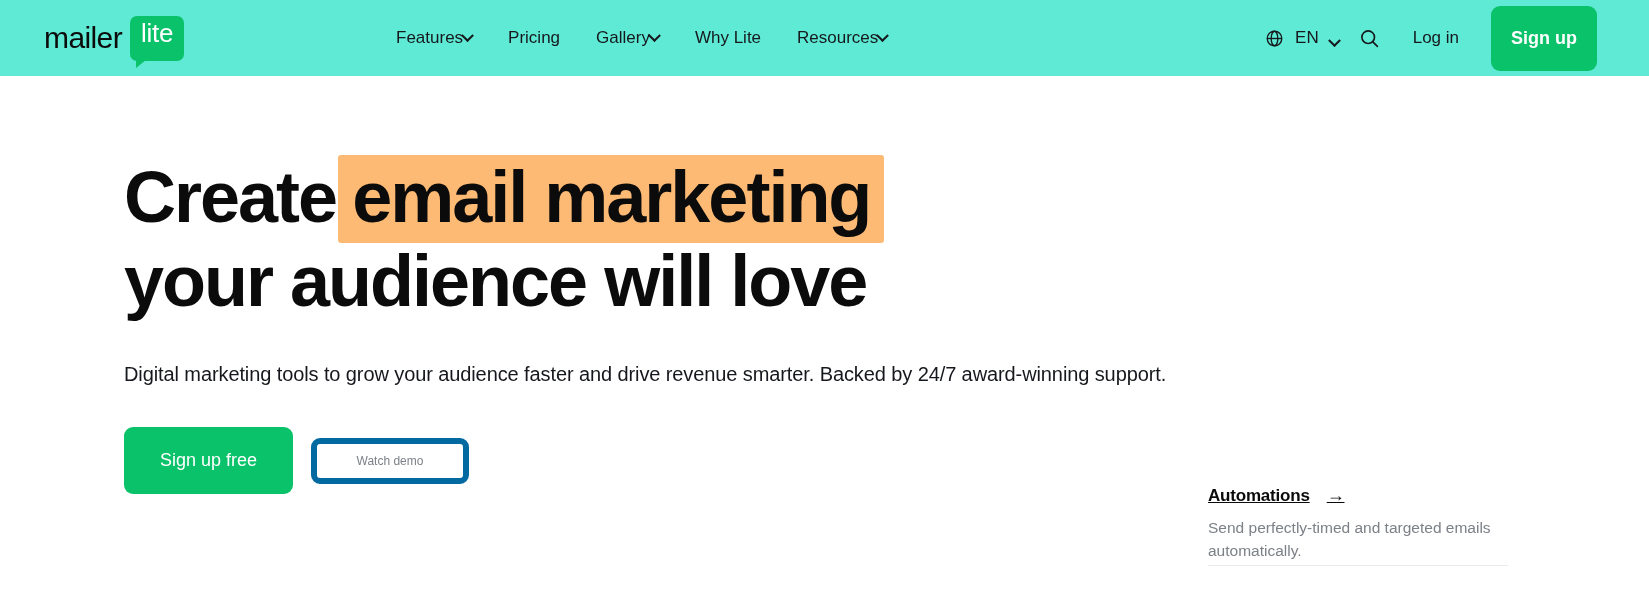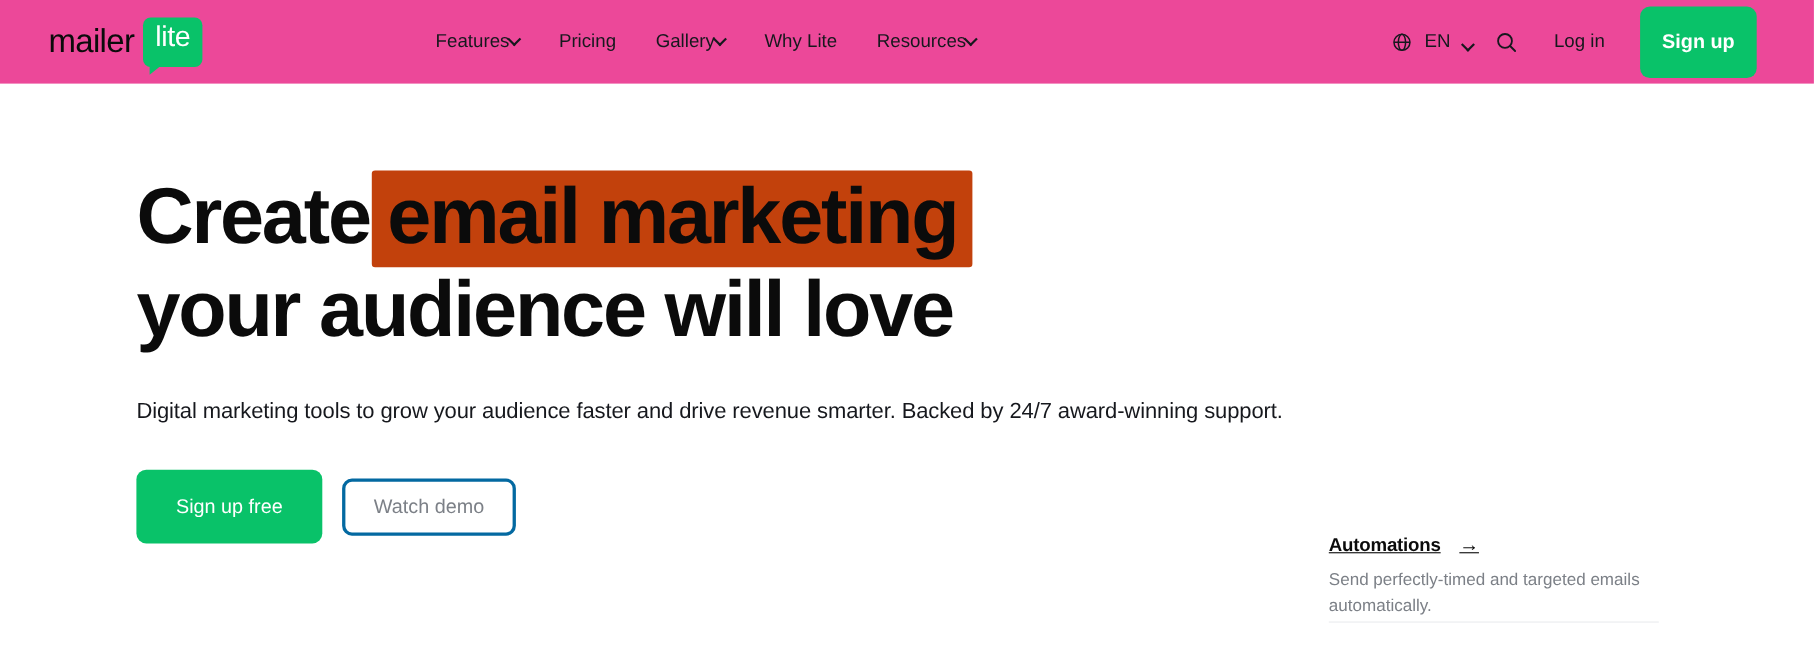--- a/index.html
+++ b/index.html
@@ -21,21 +21,21 @@
   }
 
   
   .header {
     position: absolute;
     top: 0; left: 0;
     width: 1649px;
     height: 76px;
     display: flex;
     align-items: center;
-    background: #ec4899;
+    background: #5eead4;
   }
 
   .logo {
     position: absolute;
     left: 44px;
     top: 18px;
     display: flex;
     align-items: center;
     height: 40px;
     cursor: pointer;
@@ -167,21 +167,21 @@
   .headline {
     font-size: 72px;
     font-weight: 700;
     line-height: 84px;
     letter-spacing: -2px;
     color: #0b0b0b;
     max-width: 900px;
   }
   .hl-line { display: block; white-space: nowrap; }
   .hl-mark {
-    background: #c2410c;
+    background: #fdba74;
     padding: 2px 14px 6px 14px;
     border-radius: 3px;
     margin-left: 2px;
     box-decoration-break: clone;
   }
 
   .subhead {
     margin-top: 36px;
     font-size: 20px;
     line-height: 30px;
@@ -204,25 +204,25 @@
     border: none;
     border-radius: 9px;
     height: 67px;
     width: 169px;
     cursor: pointer;
     font-family: "Liberation Sans", sans-serif;
   }
   .btn-secondary {
     background: #ffffff;
     color: #7c8087;
-    font-size: 18px;
+    font-size: 12px;
     font-weight: 400;
-    border: 3px solid #0369a1;
+    border: 6px solid #0369a1;
     border-radius: 9px;
-    height: 52px;
+    height: 46px;
     width: 158px;
     cursor: pointer;
     font-family: "Liberation Sans", sans-serif;
   }
 
   .fineprint {
     margin-top: 26px;
     font-size: 15px;
     color: #8d9197;
     letter-spacing: 0.1px;

